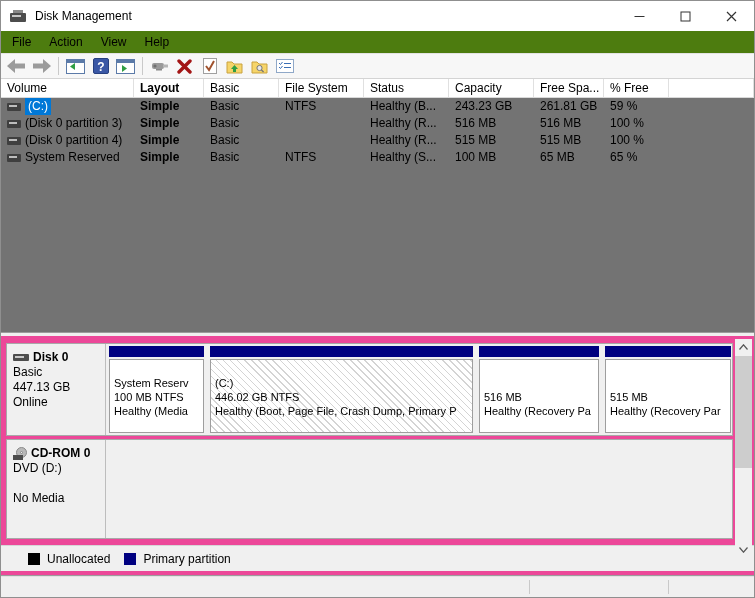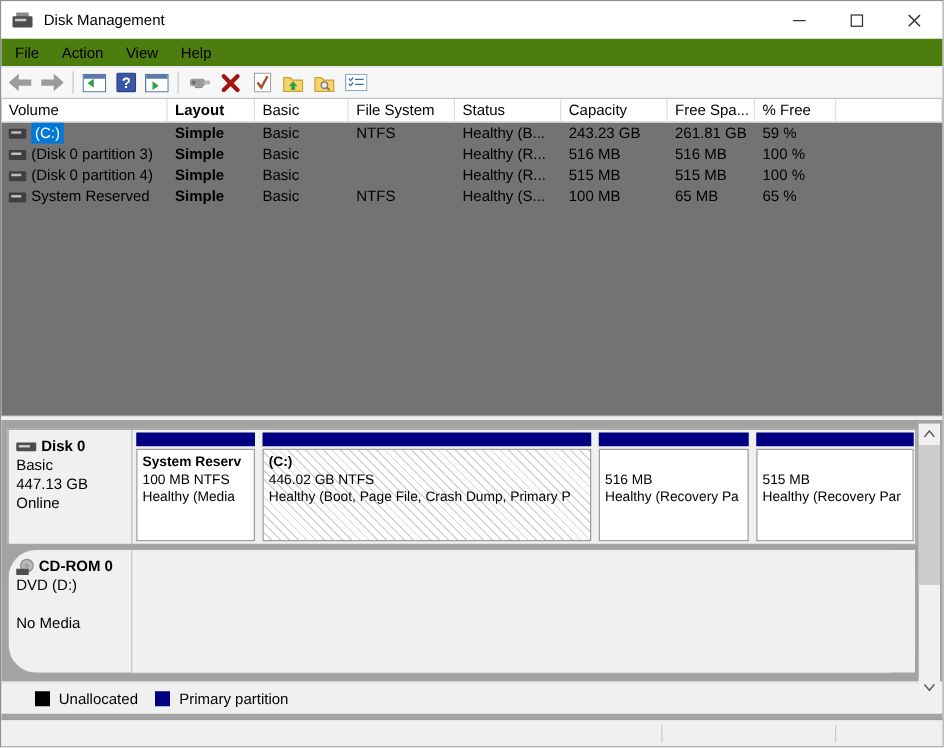--- a/index.html
+++ b/index.html
@@ -37,40 +37,40 @@
   .vol-name { display:flex; align-items:center; gap:4px; }
   .vol-ic { width:14px; height:10px; position:relative; flex:0 0 auto; }
   .vol-ic::before { content:""; position:absolute; left:0; top:1px; width:14px; height:8px; background:#3f3f3f; border-radius:1px; }
   .vol-ic::after { content:""; position:absolute; left:2px; top:3px; width:8px; height:2px; background:#bdbdbd; }
   .sel-label { background:#0078d7; color:#fff; padding:0 3px; }
 
   
   .splitter { height:4px; background:#f0f0f0; border-top:1px solid #9c9c9c; flex:0 0 auto; }
 
   
-  .pane { position:relative; height:240px; background:#a3a3a3; border-bottom:1px solid #9d9d9d; flex:0 0 auto; }
+  .pane { position:relative; height:240px; background:#ec4899; border-bottom:1px solid #9d9d9d; flex:0 0 auto; }
   .disk-row { position:absolute; left:5px; width:727px; border:1px solid #a8a8a8; background:#f0f0f0; display:flex; }
   .row-disk0 { top:7px; height:93px; }
-  .row-cdrom { top:103px; height:100px;border-radius:23px; }
+  .row-cdrom { top:103px; height:100px; }
   .disk-label { width:99px; border-right:1px solid #bdbdbd; padding:6px 4px 4px 6px; font-size:12px; line-height:15px; }
   .disk-label .hdr { display:flex; align-items:center; gap:3px; font-weight:bold; }
   .hd-ic { width:17px; height:9px; position:relative; flex:0 0 auto; }
   .hd-ic::before { content:""; position:absolute; left:0; top:1px; width:16px; height:7px; background:#4d4d4d; border-radius:1px; }
   .hd-ic::after { content:""; position:absolute; left:2px; top:3px; width:9px; height:2px; background:#c9c9c9; }
   .cd-ic { width:15px; height:13px; position:relative; flex:0 0 auto; }
   .cd-ic .disc { position:absolute; left:3px; top:0; width:11px; height:11px; border-radius:50%; background:#b9b9b9; border:1px solid #8a8a8a; }
   .cd-ic .hole { position:absolute; left:7px; top:4px; width:3px; height:3px; border-radius:50%; background:#f0f0f0; border:1px solid #8a8a8a; }
   .cd-ic .tray { position:absolute; left:0; top:8px; width:10px; height:5px; background:#4d4d4d; }
   .part-area { flex:1; display:flex; gap:6px; padding:2px 3px; overflow:hidden; }
   .part { display:flex; flex-direction:column; flex:0 0 auto; }
   .p0{width:95px;} .p1{width:263px;} .p2{width:120px;} .p3{width:126px;}
   .part .strip { height:11px; background:#000080; margin-bottom:2px; flex:0 0 auto; }
   .part .body { flex:1; background:#fff; border:1px solid #9e9e9e; padding:3px 4px; font-size:11px; line-height:14px; overflow:hidden; }
   .part .body div { white-space:nowrap; overflow:hidden; }
-  .part .pname { font-weight:bold; min-height:14px; }
+  .part .pname { font-weight:normal; min-height:14px;margin-top:13px; }
   .part.hatched .body { background:repeating-linear-gradient(45deg,#ffffff 0 4px,#d4d4d4 4px 5px); }
   .media-area { flex:1; background:#f0f0f0; }
 
   
   .legend { position:absolute; left:0; right:0; top:209px; height:26px; border-top:1px solid #d6d6d6; display:flex; align-items:center; padding-left:27px; gap:14px; background:#f0f0f0; }
   .legend-item { display:flex; align-items:center; gap:7px; font-size:12px; }
   .swatch { width:12px; height:12px; flex:0 0 auto; }
   .swatch-unallocated { background:#000000; }
   .swatch-primary { background:#000080; }
 

